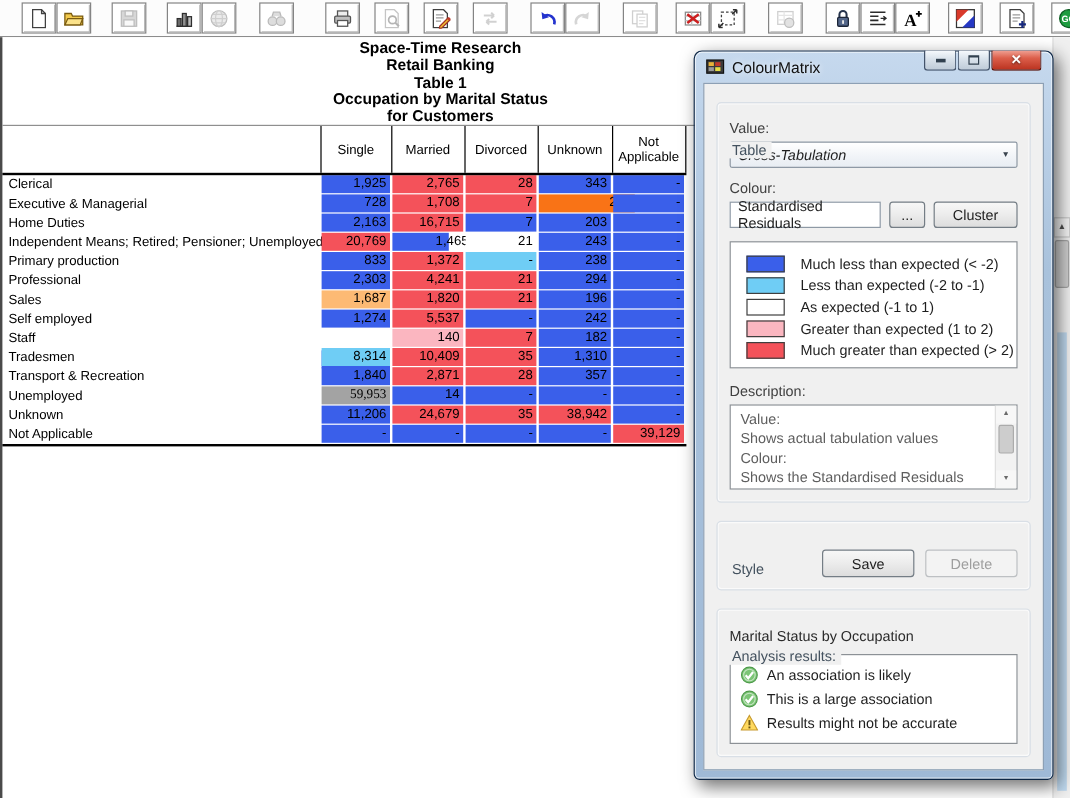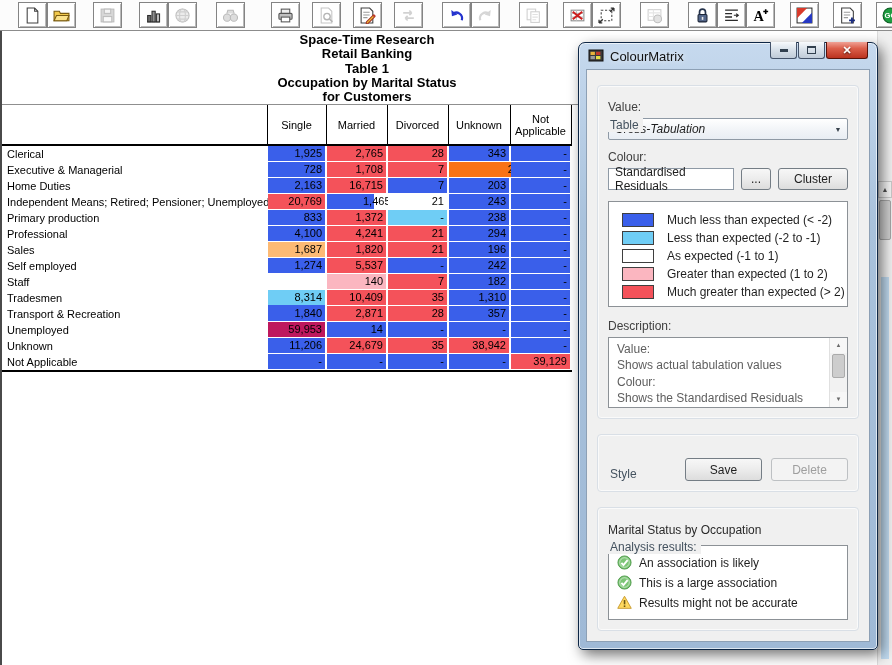--- a/index.html
+++ b/index.html
@@ -344,21 +344,21 @@
         <div class="cell" style="top: 163px; left: 386px; width: 59px; background: rgb(255, 255, 255);">21</div>
         <div class="cell" style="top: 163px; left: 447px; width: 60px; background: rgb(58, 95, 234);">243</div>
         <div class="cell" style="top: 163px; left: 509px; width: 59px; background: rgb(58, 95, 234);">-</div>
         <div class="rlabel" style="top: 179px;">Primary production</div>
         <div class="cell" style="top: 179px; left: 266px; width: 57px; background: rgb(58, 95, 234);">833</div>
         <div class="cell" style="top: 179px; left: 325px; width: 59px; background: rgb(244, 82, 90);">1,372</div>
         <div class="cell" style="top: 179px; left: 386px; width: 59px; background: rgb(111, 205, 245);">-</div>
         <div class="cell" style="top: 179px; left: 447px; width: 60px; background: rgb(58, 95, 234);">238</div>
         <div class="cell" style="top: 179px; left: 509px; width: 59px; background: rgb(58, 95, 234);">-</div>
         <div class="rlabel" style="top: 195px;">Professional</div>
-        <div class="cell" style="top: 195px; left: 266px; width: 57px; background: rgb(58, 95, 234);">4,100</div>
+        <div class="cell" style="top: 195px; left: 266px; width: 57px; background: rgb(58, 95, 234);">2,303</div>
         <div class="cell" style="top: 195px; left: 325px; width: 59px; background: rgb(244, 82, 90);">4,241</div>
         <div class="cell" style="top: 195px; left: 386px; width: 59px; background: rgb(244, 82, 90);">21</div>
         <div class="cell" style="top: 195px; left: 447px; width: 60px; background: rgb(58, 95, 234);">294</div>
         <div class="cell" style="top: 195px; left: 509px; width: 59px; background: rgb(58, 95, 234);">-</div>
         <div class="rlabel" style="top: 211px;">Sales</div>
         <div class="cell" style="top: 211px; left: 266px; width: 57px; background: #fdba74;">1,687</div>
         <div class="cell" style="top: 211px; left: 325px; width: 59px; background: rgb(244, 82, 90);">1,820</div>
         <div class="cell" style="top: 211px; left: 386px; width: 59px; background: rgb(244, 82, 90);">21</div>
         <div class="cell" style="top: 211px; left: 447px; width: 60px; background: rgb(58, 95, 234);">196</div>
         <div class="cell" style="top: 211px; left: 509px; width: 59px; background: rgb(58, 95, 234);">-</div>
@@ -380,21 +380,21 @@
         <div class="cell" style="top: 259px; left: 386px; width: 59px; background: rgb(244, 82, 90);">35</div>
         <div class="cell" style="top: 259px; left: 447px; width: 60px; background: rgb(58, 95, 234);">1,310</div>
         <div class="cell" style="top: 259px; left: 509px; width: 59px; background: rgb(58, 95, 234);">-</div>
         <div class="rlabel" style="top: 275px;">Transport &amp; Recreation</div>
         <div class="cell" style="top: 275px; left: 266px; width: 57px; background: rgb(58, 95, 234);">1,840</div>
         <div class="cell" style="top: 275px; left: 325px; width: 59px; background: rgb(244, 82, 90);">2,871</div>
         <div class="cell" style="top: 275px; left: 386px; width: 59px; background: rgb(244, 82, 90);">28</div>
         <div class="cell" style="top: 275px; left: 447px; width: 60px; background: rgb(58, 95, 234);">357</div>
         <div class="cell" style="top: 275px; left: 509px; width: 59px; background: rgb(58, 95, 234);">-</div>
         <div class="rlabel" style="top: 291px;">Unemployed</div>
-        <div class="cell" style="top: 291px; left: 266px; width: 57px; background: #be185d;">59,953</div>
+        <div class="cell" style="top: 291px; left: 266px; width: 57px; background: #a3a3a3; font-family: Liberation Serif, serif;">59,953</div>
         <div class="cell" style="top: 291px; left: 325px; width: 59px; background: rgb(58, 95, 234);">14</div>
         <div class="cell" style="top: 291px; left: 386px; width: 59px; background: rgb(58, 95, 234);">-</div>
         <div class="cell" style="top: 291px; left: 447px; width: 60px; background: rgb(58, 95, 234);">-</div>
         <div class="cell" style="top: 291px; left: 509px; width: 59px; background: rgb(58, 95, 234);">-</div>
         <div class="rlabel" style="top: 307px;">Unknown</div>
         <div class="cell" style="top: 307px; left: 266px; width: 57px; background: rgb(58, 95, 234);">11,206</div>
         <div class="cell" style="top: 307px; left: 325px; width: 59px; background: rgb(244, 82, 90);">24,679</div>
         <div class="cell" style="top: 307px; left: 386px; width: 59px; background: rgb(244, 82, 90);">35</div>
         <div class="cell" style="top: 307px; left: 447px; width: 60px; background: rgb(244, 82, 90);">38,942</div>
         <div class="cell" style="top: 307px; left: 509px; width: 59px; background: rgb(58, 95, 234);">-</div>

